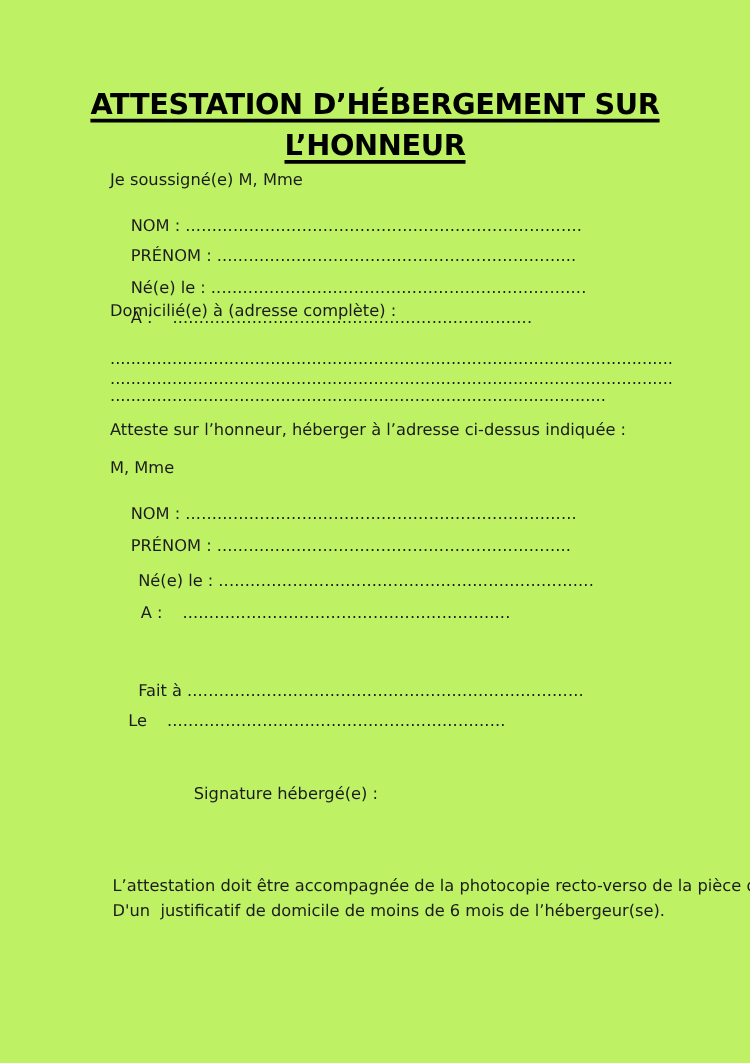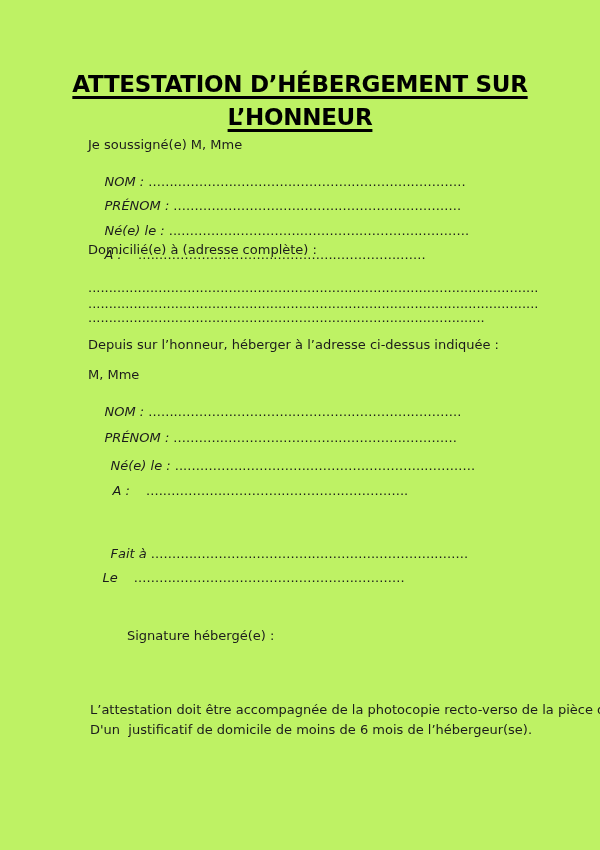--- a/index.html
+++ b/index.html
@@ -31,26 +31,27 @@
     text-decoration-thickness: 2.5px;
     text-underline-offset: 4px;
   }
   .line {
     position: absolute;
     left: 68px;
     white-space: pre;
     line-height: 15px;
     margin-left: 20px;
   }
-  .lbl { margin-right: 4px; font-style: italic; }
+  .lbl { margin-right: 4px; }
   .dots { letter-spacing: 0.1px; }
   .dots.gap { margin-left: 12px; }
   .sig {
     position: absolute;
     white-space: pre;
+    margin-left: 28px;
   }
 </style>
 </head>
 <body>
 
 <div class="page">
 
   <div class="title">
     <div class="u">ATTESTATION D’HÉBERGEMENT SUR</div>
     <div class="u">L’HONNEUR</div>
@@ -73,21 +74,21 @@
   <div class="line" style="top:232px">
     <span class="lbl">A :</span><span class="dots gap">....................................................................</span>
   </div>
 
   <div class="line" style="top:242px">Domicilié(e) à (adresse complète) :</div>
 
   <div class="line" style="top:280px">.............................................................................................................</div>
   <div class="line" style="top:296px">.............................................................................................................</div>
   <div class="line" style="top:310px">................................................................................................</div>
 
-  <div class="line" style="top:337px">Depuis sur l’honneur, héberger à l’adresse ci-dessus indiquée :</div>
+  <div class="line" style="top:337px">Atteste sur l’honneur, héberger à l’adresse ci-dessus indiquée :</div>
 
   <div class="line" style="top:367px">M, Mme</div>
 
   <div class="line" style="top:389px">
     <span class="lbl">NOM :</span><span class="dots">..........................................................................</span>
   </div>
 
   <div class="line" style="top:415px">
     <span class="lbl">PRÉNOM :</span><span class="dots">...................................................................</span>
   </div>

